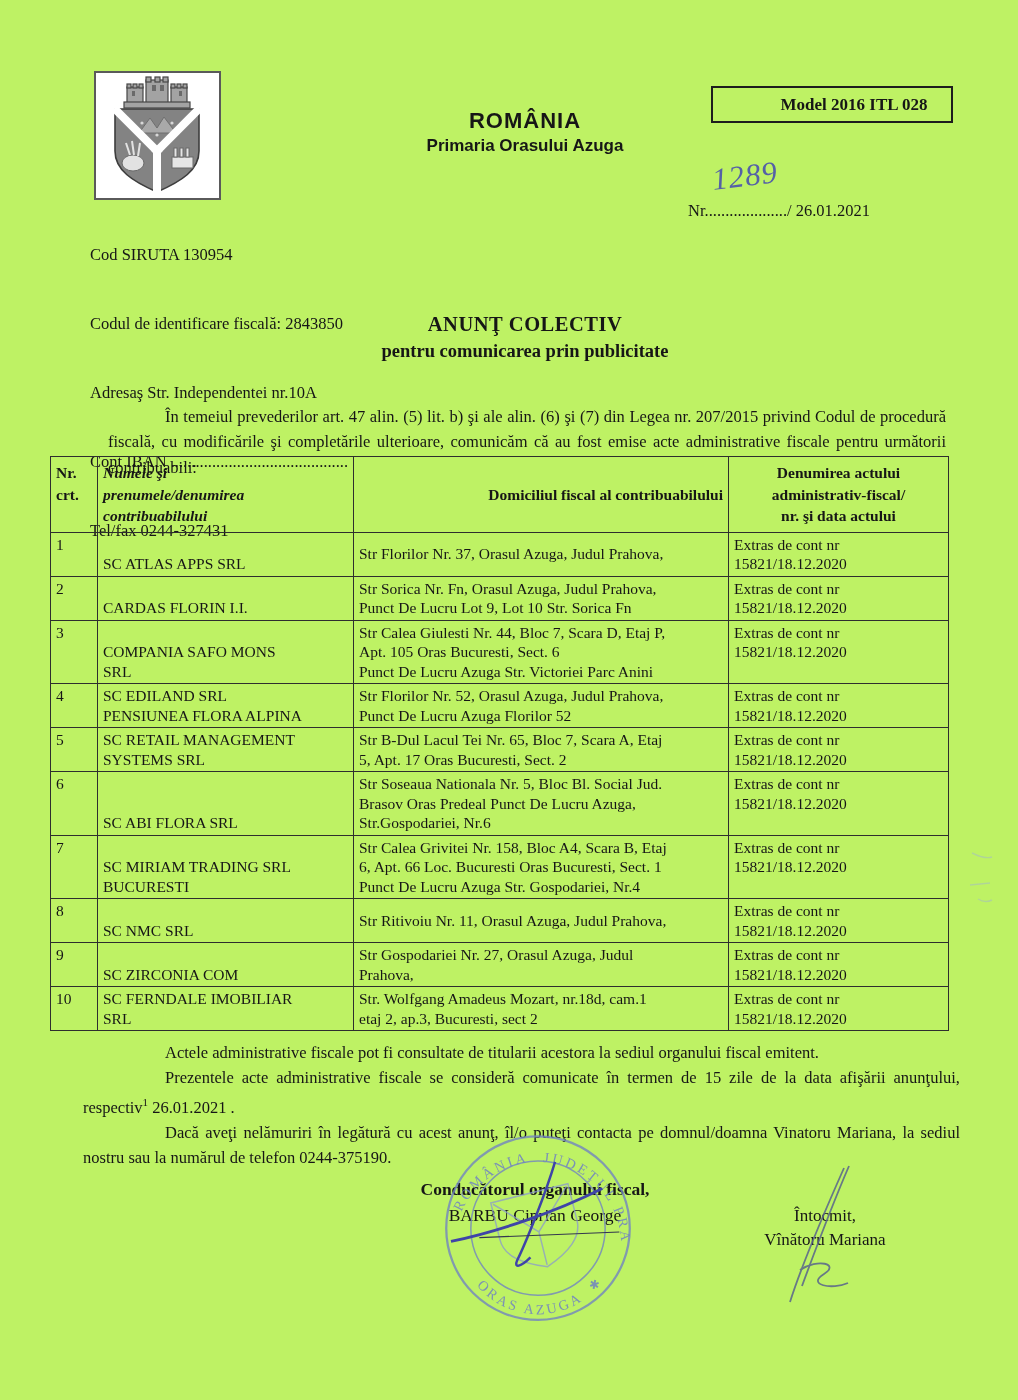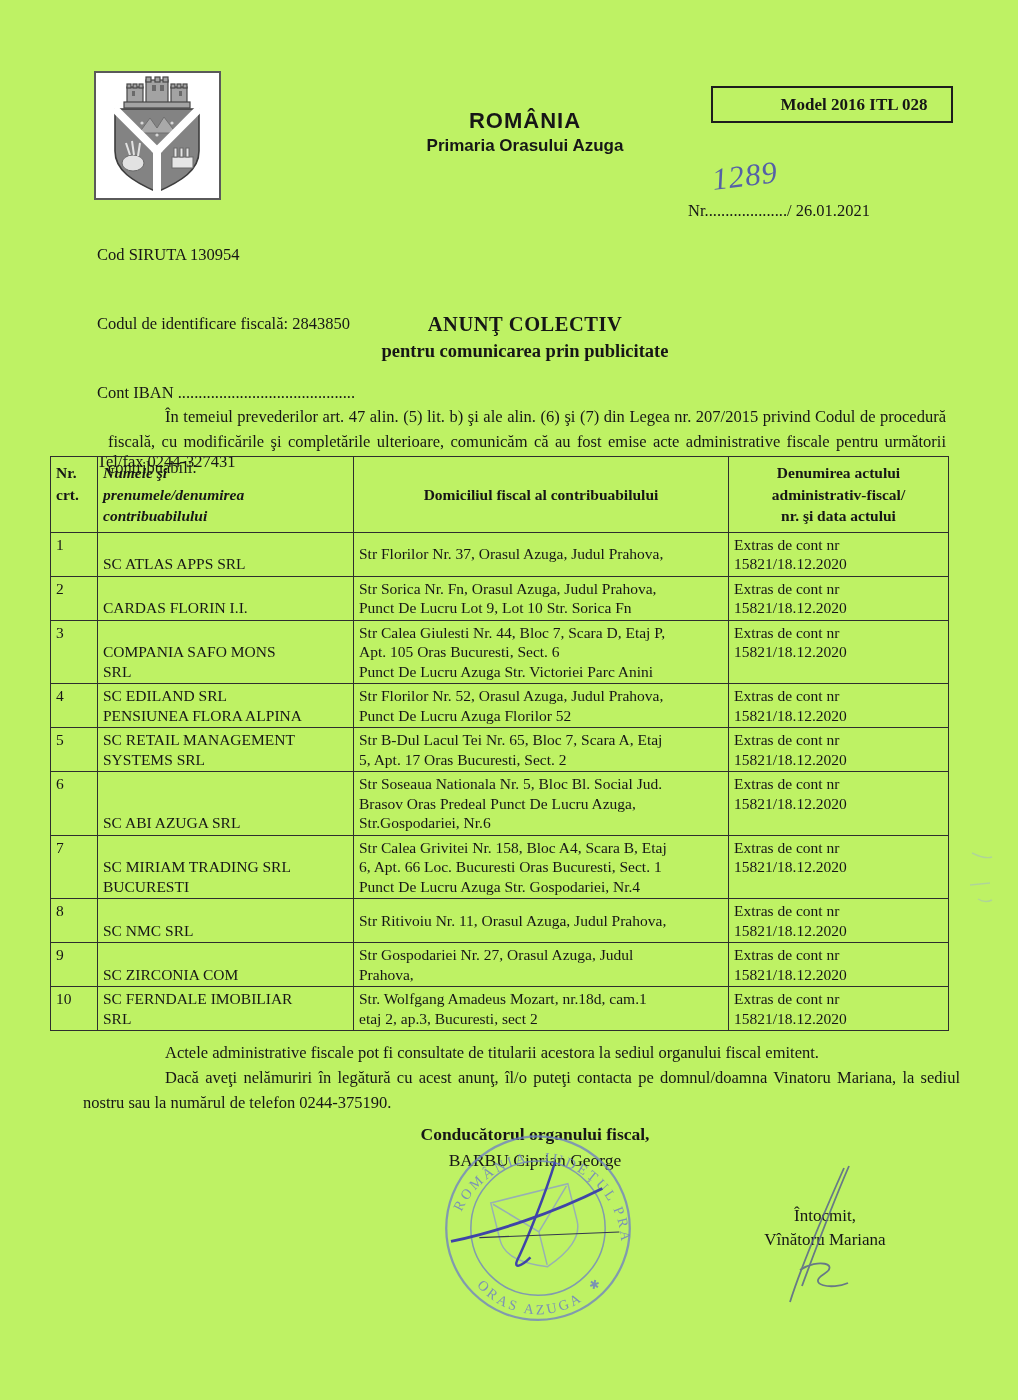--- a/index.html
+++ b/index.html
@@ -10,41 +10,41 @@
   }
   
   .emblem-box{position:absolute;left:94px;top:71px;width:127px;height:129px;}
   .gov-title{position:absolute;left:300px;top:108px;width:450px;text-align:center;
     font-family:"Liberation Sans",sans-serif;font-weight:bold;}
   .gov-title .country{font-size:22px;letter-spacing:1px;line-height:26px;}
   .gov-title .institution{font-size:17px;line-height:24px;}
   .model-box{position:absolute;left:711px;top:86px;width:194px;height:33px;
     border:2px solid #1d1d1d;text-align:center;line-height:33px;
     font-weight:bold;font-size:17px;padding-left:44px;}
-  .info-block{position:absolute;left:97px;top:197px;font-size:16.5px;line-height:23px;white-space:pre;}
+  .info-block{position:absolute;left:90px;top:197px;font-size:16.5px;line-height:23px;white-space:pre;}
   .nr-line{position:absolute;left:688px;top:201px;font-size:16.5px;}
   .handwritten-nr{position:absolute;left:712px;top:158px;
     font-style:italic;font-size:31px;color:#4a52ae;
     transform:rotate(-7deg);letter-spacing:1px;opacity:.9;}
   
   .doc-title{position:absolute;left:16px;top:311px;width:1018px;text-align:center;font-weight:bold;}
   .doc-title .t1{font-size:20.5px;line-height:27px;letter-spacing:.5px;}
   .doc-title .t2{font-size:18.5px;line-height:27px;}
   
   .intro{position:absolute;left:108px;top:387px;width:838px;
     font-size:16.5px;line-height:25.8px;text-align:justify;text-indent:57px;}
   
   .content{position:absolute;left:0;top:456px;width:1018px;}
   table.doc{border-collapse:collapse;margin-left:50px;width:898px;
     font-size:15.5px;line-height:19.5px;table-layout:fixed;}
   table.doc td,table.doc th{border:1.7px solid #2e2e2e;padding:2px 5px;overflow:hidden;}
   table.doc th{font-weight:bold;font-size:15.5px;line-height:21.5px;padding:5px 5px;}
   .th-nr{text-align:left;vertical-align:top;padding-left:6px;}
   .th-name{text-align:left;vertical-align:middle;padding-left:12px;font-style:italic;}
-  .th-addr{text-align:center;vertical-align:middle;}
+  .th-addr{text-align:right;vertical-align:middle;}
   .th-act{text-align:center;vertical-align:middle;}
   .cell-nr{vertical-align:top;text-align:left;padding-left:7px;}
   .cell-name{vertical-align:bottom;padding-left:13px;padding-bottom:3px;}
   .cell-addr{vertical-align:middle;padding-left:9px;}
   .cell-act{vertical-align:top;padding-left:9px;}
   .closing{margin:9px 58px 0 83px;font-size:16.5px;line-height:25px;text-align:justify;}
   .closing p{margin:0;text-indent:82px;}
   .closing sup{font-size:11px;}
   .signoff{margin-top:6px;margin-left:345px;width:380px;text-align:center;
     font-size:17.5px;line-height:26px;}
@@ -120,20 +120,21 @@
   <div class="gov-title">
     <div class="country">ROMÂNIA</div>
     <div class="institution">Primaria Orasului Azuga</div>
   </div>
 
   <div class="model-box">Model 2016 ITL 028</div>
 
   <div class="info-block">
     <div>Cod SIRUTA 130954</div>
     <div>Codul de identificare fiscală: 2843850</div>
+    <div>Adresaş Str. Independentei nr.10A</div>
     <div>Cont IBAN ...........................................</div>
     <div>Tel/fax 0244-327431</div>
   </div>
 
   <div class="nr-line">Nr..................../ 26.01.2021</div>
   <div class="handwritten-nr">1289</div>
 
   <div class="doc-title">
     <div class="t1">ANUNŢ COLECTIV</div>
     <div class="t2">pentru comunicarea prin publicitate</div>
@@ -183,21 +184,21 @@
         <td class="cell-act">Extras de cont  nr<br>15821/18.12.2020</td>
       </tr>
           <tr>
         <td class="cell-nr">5</td>
         <td class="cell-name">SC RETAIL  MANAGEMENT<br>SYSTEMS SRL</td>
         <td class="cell-addr">Str B-Dul Lacul Tei Nr. 65, Bloc 7, Scara A, Etaj<br>5, Apt. 17 Oras Bucuresti, Sect. 2</td>
         <td class="cell-act">Extras de cont  nr<br>15821/18.12.2020</td>
       </tr>
           <tr>
         <td class="cell-nr">6</td>
-        <td class="cell-name">SC ABI AZUGA SRL</td>
+        <td class="cell-name">SC ABI FLORA SRL</td>
         <td class="cell-addr">Str Soseaua Nationala Nr. 5, Bloc Bl. Social Jud.<br>Brasov Oras Predeal  Punct De Lucru Azuga,<br>Str.Gospodariei, Nr.6</td>
         <td class="cell-act">Extras de cont  nr<br>15821/18.12.2020</td>
       </tr>
           <tr>
         <td class="cell-nr">7</td>
         <td class="cell-name">SC MIRIAM TRADING SRL<br>BUCURESTI</td>
         <td class="cell-addr">Str Calea Grivitei Nr. 158, Bloc A4, Scara B, Etaj<br>6, Apt. 66 Loc. Bucuresti Oras Bucuresti, Sect. 1<br>Punct De Lucru Azuga Str. Gospodariei, Nr.4</td>
         <td class="cell-act">Extras de cont  nr<br>15821/18.12.2020</td>
       </tr>
           <tr>
@@ -216,20 +217,21 @@
         <td class="cell-nr">10</td>
         <td class="cell-name">SC FERNDALE IMOBILIAR<br>SRL</td>
         <td class="cell-addr">Str. Wolfgang Amadeus Mozart, nr.18d, cam.1<br>etaj 2, ap.3, Bucuresti, sect 2</td>
         <td class="cell-act">Extras de cont  nr<br>15821/18.12.2020</td>
       </tr>
         </tbody>
     </table>
 
     <div class="closing">
       <p>Actele administrative fiscale pot fi consultate de titularii acestora la sediul organului fiscal emitent.</p>
+      <p><span>Prezentele acte administrative fiscale se consideră comunicate în termen de 15 zile de la data afişării anunţului, respectiv</span><sup>1</sup><span> 26.01.2021 .</span></p>
       <p>Dacă aveţi nelămuriri în legătură cu acest anunţ, îl/o puteţi contacta pe domnul/doamna Vinatoru Mariana, la sediul nostru sau la numărul de telefon 0244-375190.</p>
     </div>
 
     <div class="signoff">
       <div class="role">Conducătorul organului fiscal,</div>
       <div class="name">BARBU Ciprian George</div>
     </div>
   </div>
 
   <div class="stamp">

